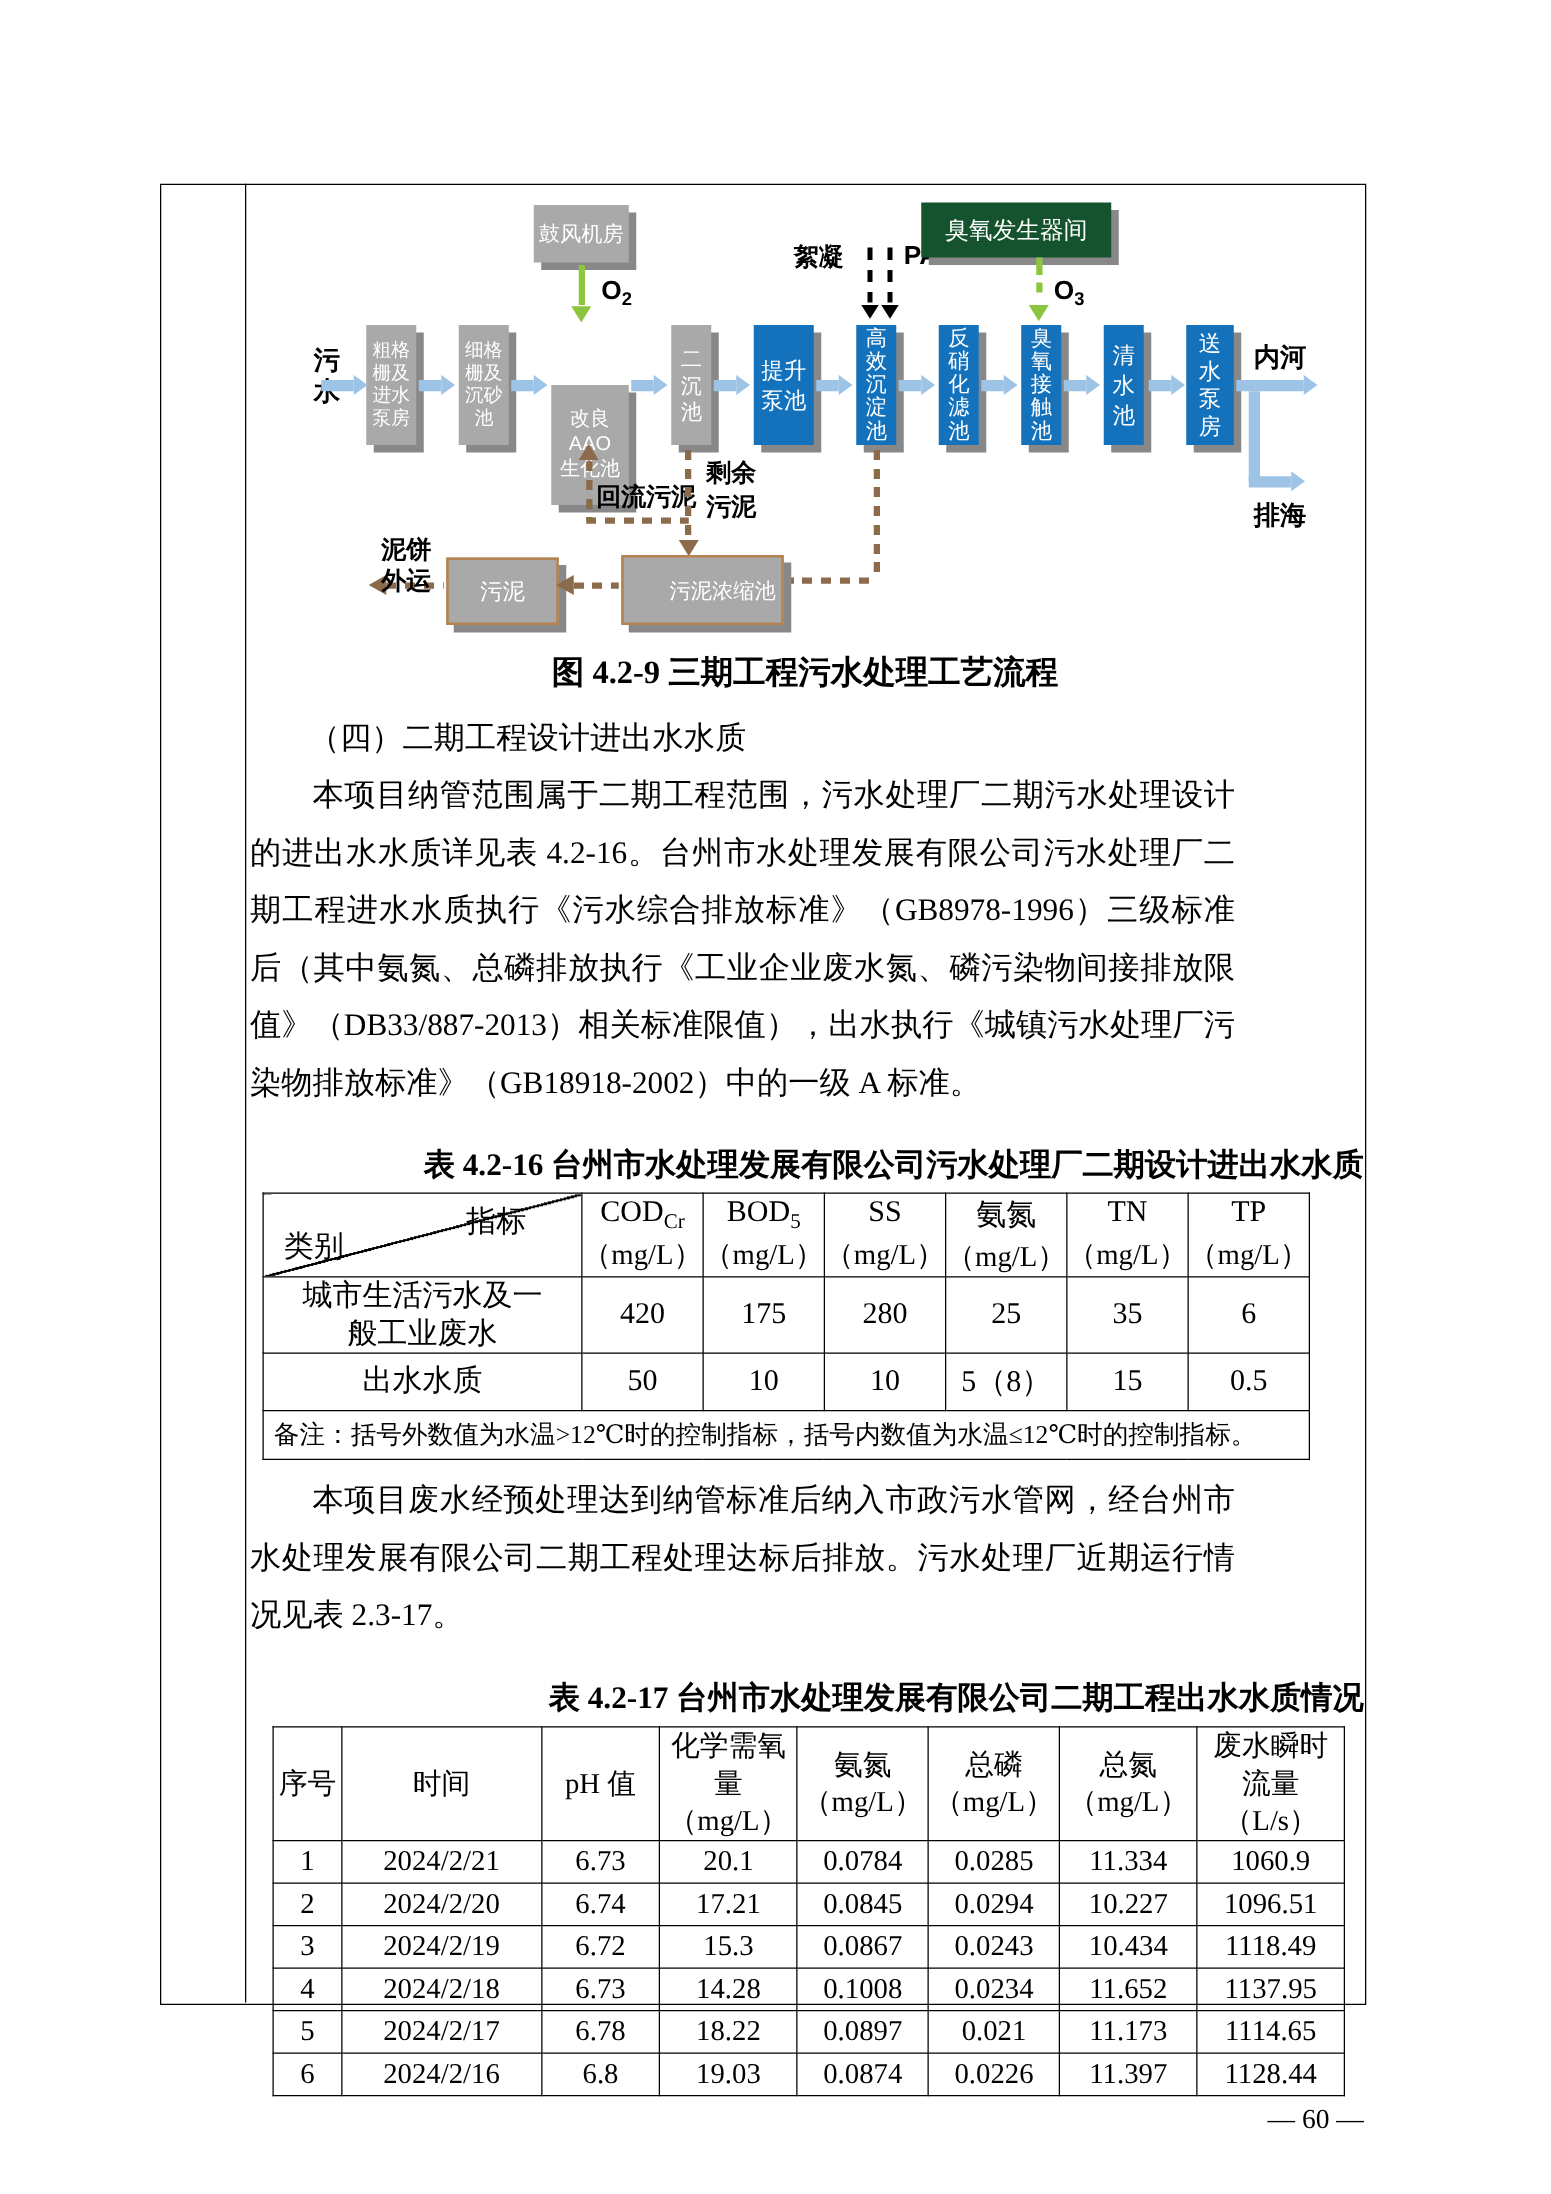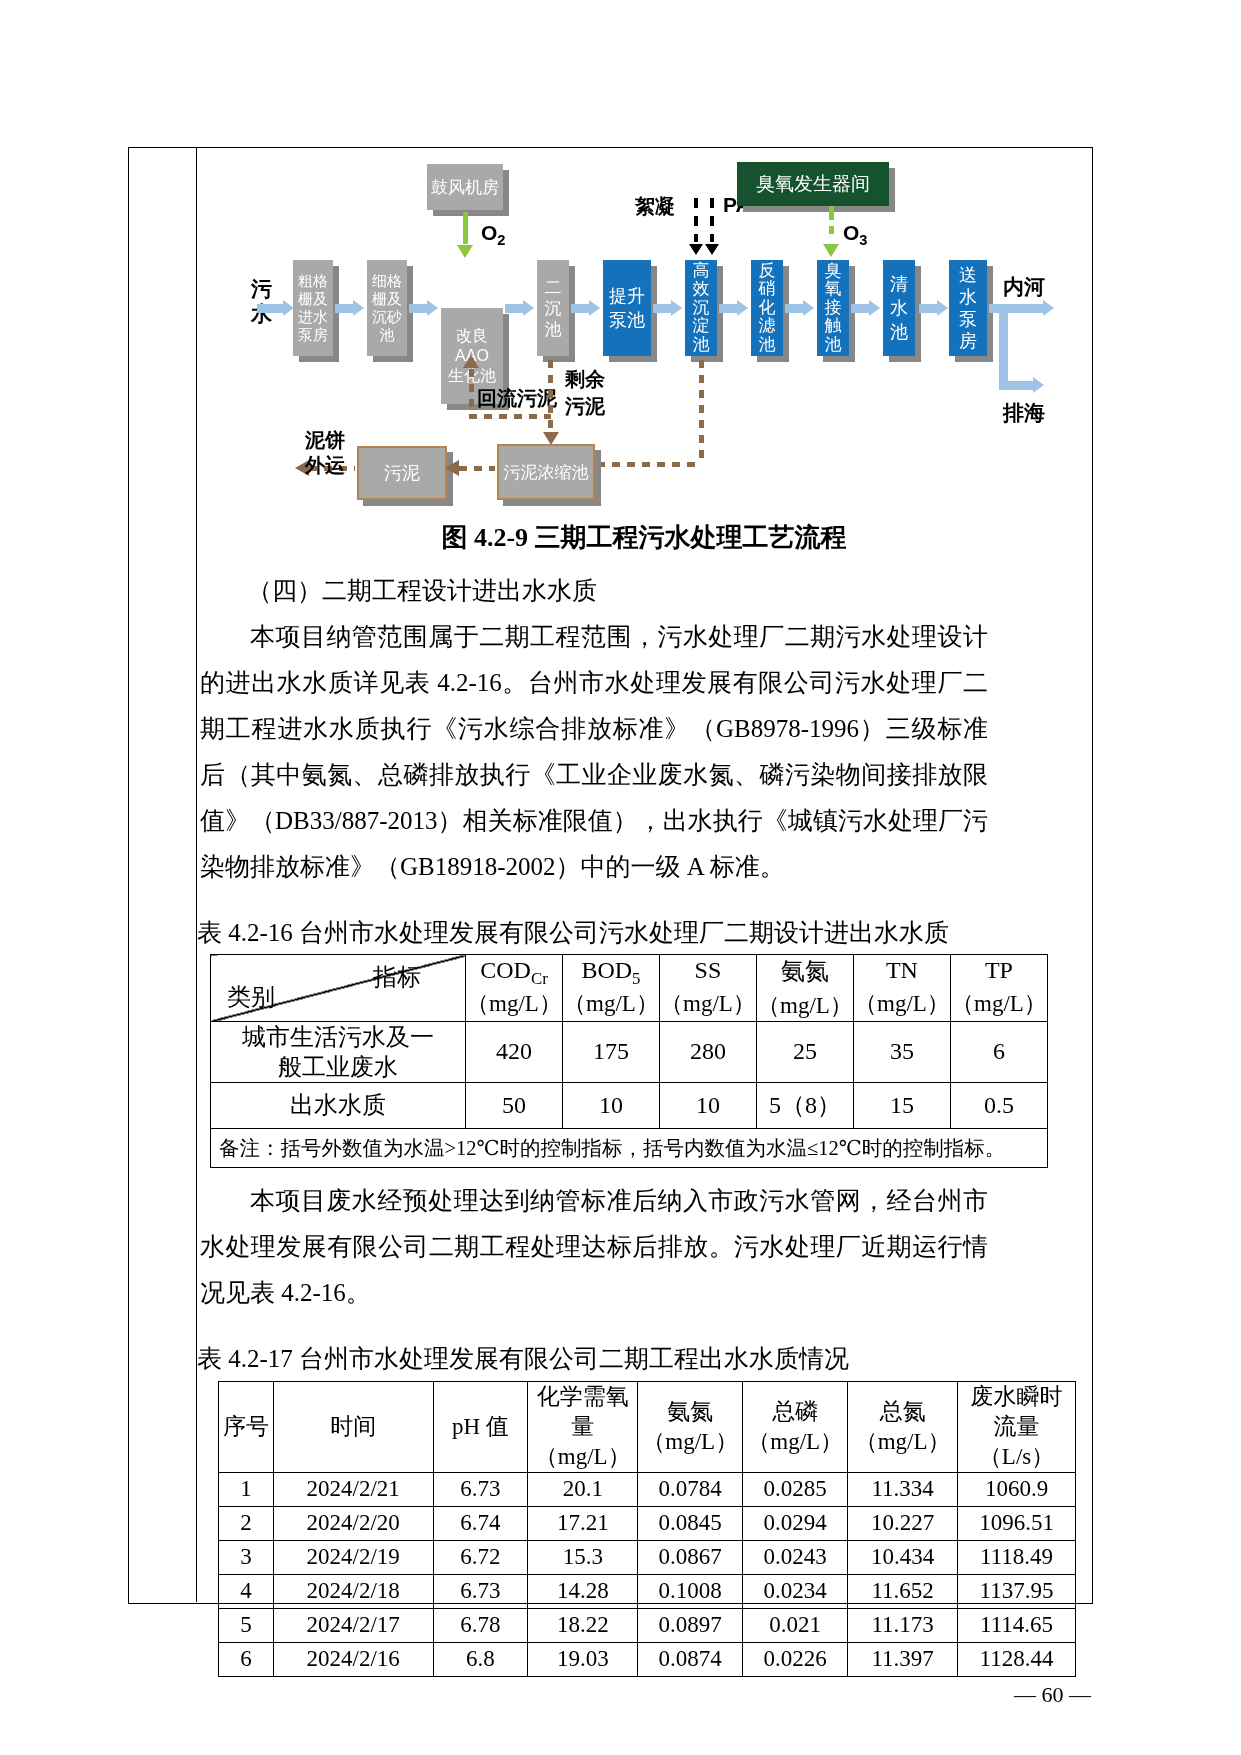--- a/index.html
+++ b/index.html
@@ -47,21 +47,21 @@
         border-right:8px solid transparent;border-bottom:13px solid #8b6b4a;}
   
   .kdv{position:absolute;width:4px;background:repeating-linear-gradient(180deg,#000 0 10px,transparent 10px 18px);}
   .tri-dn-k{position:absolute;width:0;height:0;border-left:7px solid transparent;
         border-right:7px solid transparent;border-top:11px solid #000;}
   
   .caption{margin-top:8px;text-align:center;font-weight:bold;font-size:26px;line-height:40px;}
   .heading{margin-top:10px;font-size:25px;line-height:46px;text-indent:2em;width:788px;}
   .para{margin-top:0;font-size:25px;line-height:46px;text-indent:2em;width:788px;
         text-align:justify;margin-left:3px;}
-  .tbl-title{text-align:left;font-weight:normal;font-size:25px;line-height:36px;}
+  .tbl-title{text-align:right;font-weight:bold;font-size:25px;line-height:36px;}
   
   table{border-collapse:collapse;font-size:24px;}
   td,th{border:1.8px solid #000;text-align:center;font-weight:normal;padding:0;}
   #t16{margin-left:13px;margin-top:3px;width:838px;}
   #t16 .hrow{height:66px;}
   #t16 .r1{height:60px;}
   #t16 .r2{height:46px;}
   #t16 .unit{font-size:23px;}
   #t16 .rowlab{padding:0 20px;line-height:30px;}
   #t16 .note{font-size:20.5px;text-align:left;padding:6px 8px;line-height:26px;}
@@ -162,21 +162,21 @@
       <div class="bdv" style="left:272px;top:221px;height:47px;"></div>
       <div class="bdh" style="left:272px;top:266px;width:82px;"></div>
       <div class="flabel" style="left:280px;top:238px;">回流污泥</div>
       <div class="bdv" style="left:351px;top:212px;height:72px;"></div>
       <div class="tri-dn-b" style="left:346px;top:284px;"></div>
       <div class="flabel" style="left:368px;top:218px;line-height:27px;">剩余<br>污泥</div>
       <div class="bdv" style="left:502px;top:212px;height:104px;"></div>
       <div class="bdh" style="left:400px;top:314px;width:104px;"></div>
       <div class="tri-lf-b" style="left:386px;top:308px;"></div>
 
-      <div class="gbox tanb" style="left:300px;top:296px;width:94px;height:52px;font-size:17px;">
+      <div class="gbox tanb" style="left:300px;top:296px;width:94px;height:52px;font-size:17px;padding-left:32px;">
           <span>污泥浓缩池</span>
         </div>
       <div class="gbox tanb" style="left:160px;top:298px;width:86px;height:50px;font-size:18px;">
           <span>污泥</span>
         </div>
       <div class="bdh" style="left:262px;top:318px;width:36px;"></div>
       <div class="tri-lf-b" style="left:248px;top:312px;"></div>
       <div class="bdh" style="left:112px;top:318px;width:46px;"></div>
       <div class="tri-lf-b" style="left:98px;top:312px;"></div>
       <div class="flabel" style="left:108px;top:280px;">泥饼<br>外运</div>
@@ -227,21 +227,21 @@
         <td>5（8）</td>
         <td>15</td>
         <td>0.5</td>
       </tr>
       <tr>
         <td class="note" colspan="7">备注：括号外数值为水温&gt;12℃时的控制指标，括号内数值为水温≤12℃时的控制指标。</td>
       </tr>
     </tbody>
       </table>
 
-    <p class="para" style="margin-top:10px;">本项目废水经预处理达到纳管标准后纳入市政污水管网，经台州市水处理发展有限公司二期工程处理达标后排放。污水处理厂近期运行情况见表 4.2-16。</p>
+    <p class="para" style="margin-top:10px;">本项目废水经预处理达到纳管标准后纳入市政污水管网，经台州市水处理发展有限公司二期工程处理达标后排放。污水处理厂近期运行情况见表 2.3-17。</p>
 
     <div class="tbl-title" style="margin-top:6px;">表 4.2-17  台州市水处理发展有限公司二期工程出水水质情况</div>
     <table id="t17">
       <colgroup>
           <col style="width:55px">
           <col style="width:160px">
           <col style="width:95px">
           <col style="width:110px">
           <col style="width:105px">
           <col style="width:105px">

